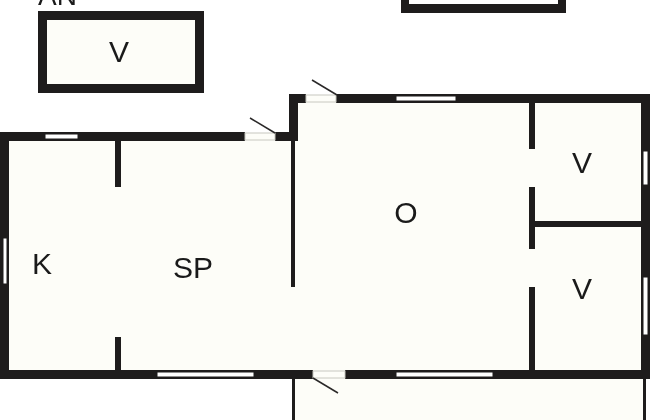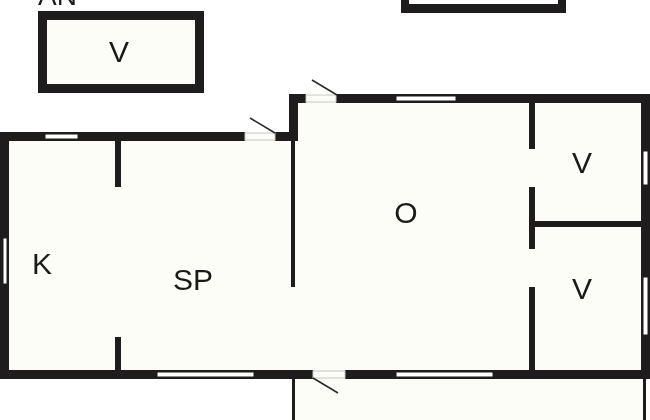--- a/index.html
+++ b/index.html
@@ -80,17 +80,17 @@
       <line x1="250" y1="118" x2="275" y2="133"></line>
       <line x1="312" y1="80" x2="337" y2="95"></line>
       <line x1="313" y1="378" x2="338" y2="393"></line>
     </g>
   </svg>
 
   <div class="lbl-top" style="left:38px; top:-18px;">AN</div>
 
   <div class="lbl" style="left:119px; top:52px;">V</div>
   <div class="lbl" style="left:42px; top:264px;">K</div>
-  <div class="lbl" style="left:193px; top:280px;text-align:right;">SP</div>
+  <div class="lbl" style="left:193px; top:268px;text-align:right;">SP</div>
   <div class="lbl" style="left:406px; top:213px;">O</div>
   <div class="lbl" style="left:582px; top:163px;">V</div>
   <div class="lbl" style="left:582px; top:289px;">V</div>
 </div>
 
 </body></html>

